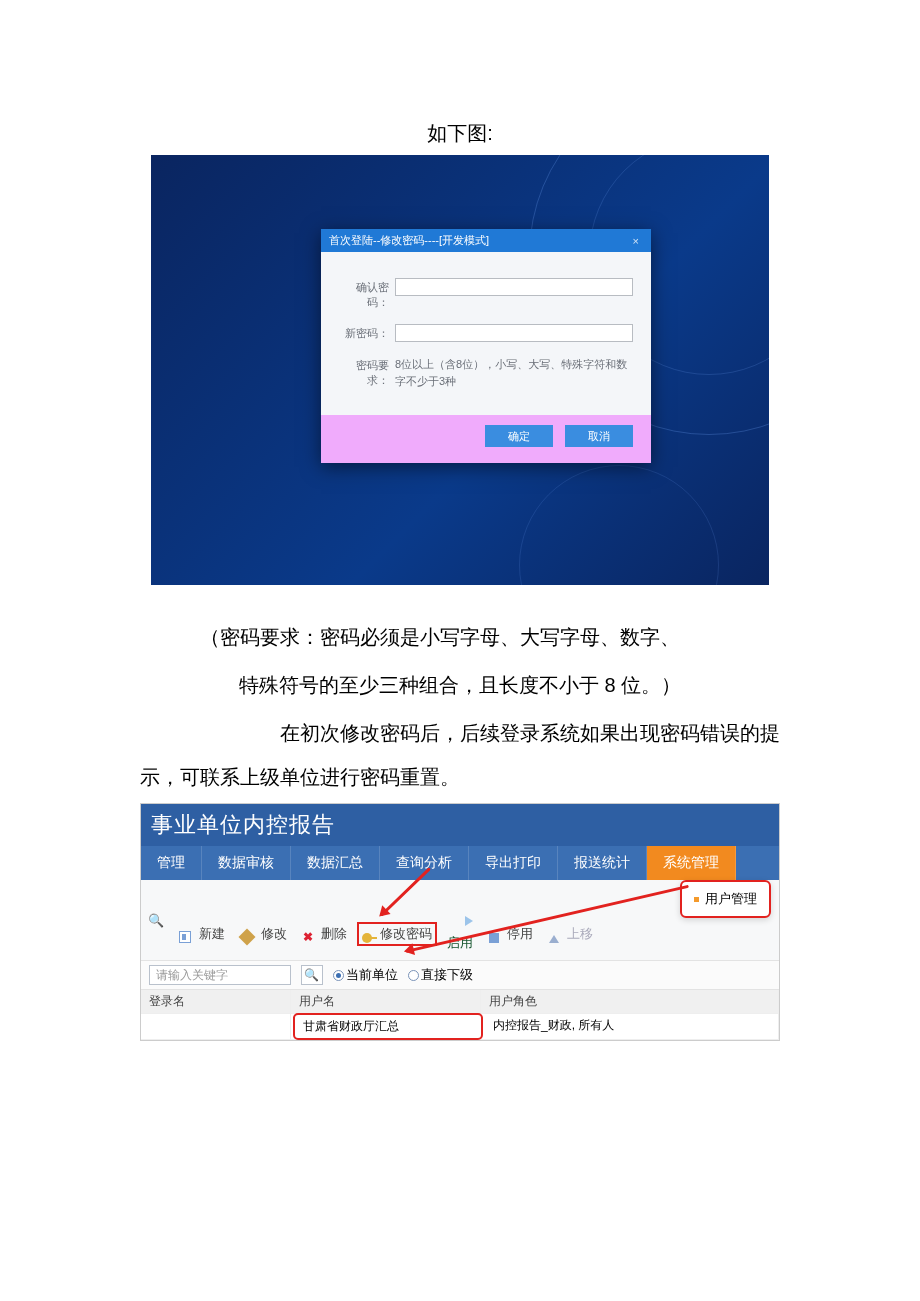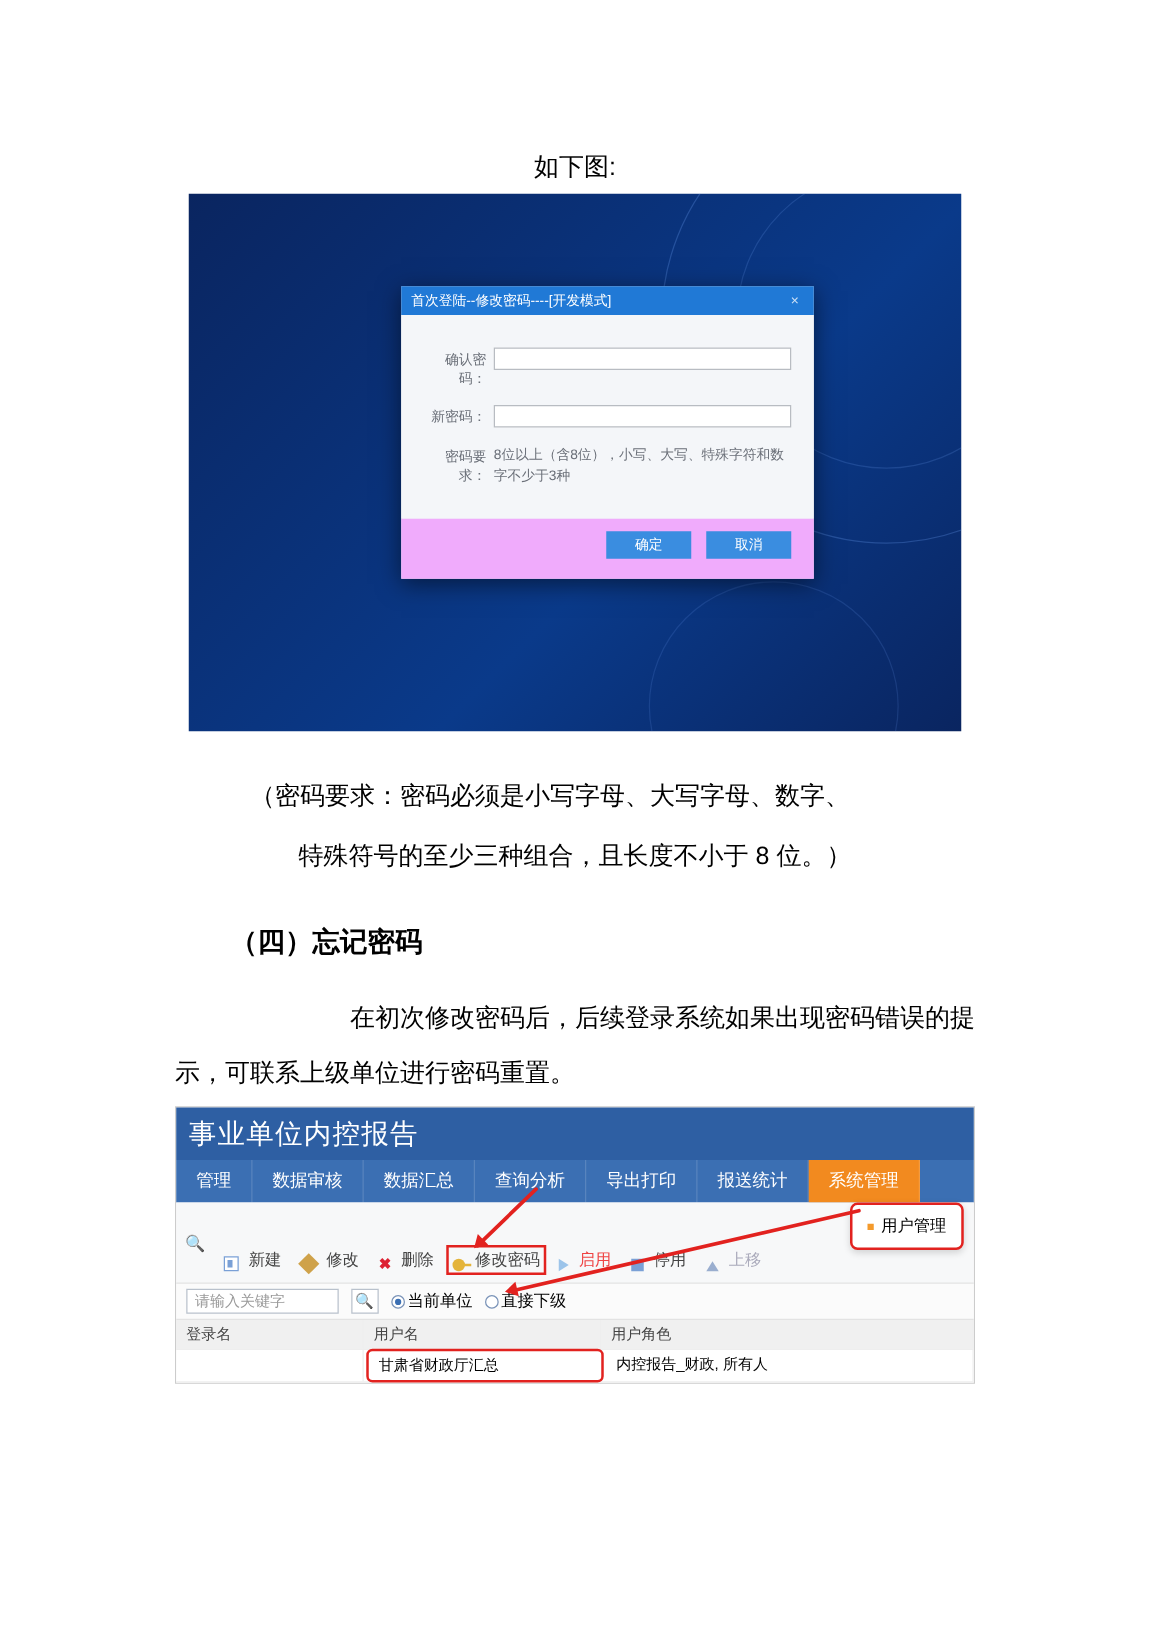--- a/index.html
+++ b/index.html
@@ -218,21 +218,21 @@
     display: flex;
     align-items: center;
     padding: 4px 8px;
     border-bottom: 1px solid #e3e3e3;
     background: #fbfbfb;
     gap: 10px;
   }
   .filter-input {
     border: 1px solid #b9c1cc;
     height: 20px;
-    width: 122px;
+    width: 142px;
     font-size: 12px;
     color: #999;
     padding: 0 6px;
     background:#fff;
     display:flex; align-items:center;
   }
   .filter-search-btn {
     width: 22px; height: 20px;
     border: 1px solid #b9c1cc;
     display:inline-flex; align-items:center; justify-content:center;
@@ -313,21 +313,20 @@
       <div class="dlg-btns">
         <div class="dlg-btn">确定</div>
         <div class="dlg-btn">取消</div>
       </div>
     </div>
   </div>
 
   <div class="para" style="text-indent:3em;">（密码要求：密码必须是小写字母、大写字母、数字、</div>
   <div class="para center">特殊符号的至少三种组合，且长度不小于 8 位。）</div>
 
-  <div class="subhead">（四）忘记密码</div>
 
   <div class="para" style="text-indent:7em;">在初次修改密码后，后续登录系统如果出现密码错误的提示，可联系上级单位进行密码重置。</div>
 
   <div class="fig2">
     <div class="fig2-title">事业单位内控报告</div>
     <div class="fig2-tabs">
       <div class="fig2-tab">管理</div>
       <div class="fig2-tab">数据审核</div>
       <div class="fig2-tab">数据汇总</div>
       <div class="fig2-tab">查询分析</div>
@@ -347,21 +346,21 @@
           <span>修改</span>
         </span>
       <span class="tb-btn">
           <span class="ic ic-del">✖</span>
           <span>删除</span>
         </span>
       <span class="tb-btn tb-highlight-red">
           <span class="ic ic-key"></span>
           <span>修改密码</span>
         </span>
-      <span class="tb-btn" style="color:#ef4444;">
+      <span class="tb-btn" style="color:#14532d;flex-direction:column;">
           <span class="ic ic-play"></span>
           <span>启用</span>
         </span>
       <span class="tb-btn">
           <span class="ic ic-stop"></span>
           <span>停用</span>
         </span>
       <span class="tb-btn" style="color:#aab;">
           <span class="ic ic-up"></span>
           <span>上移</span>

